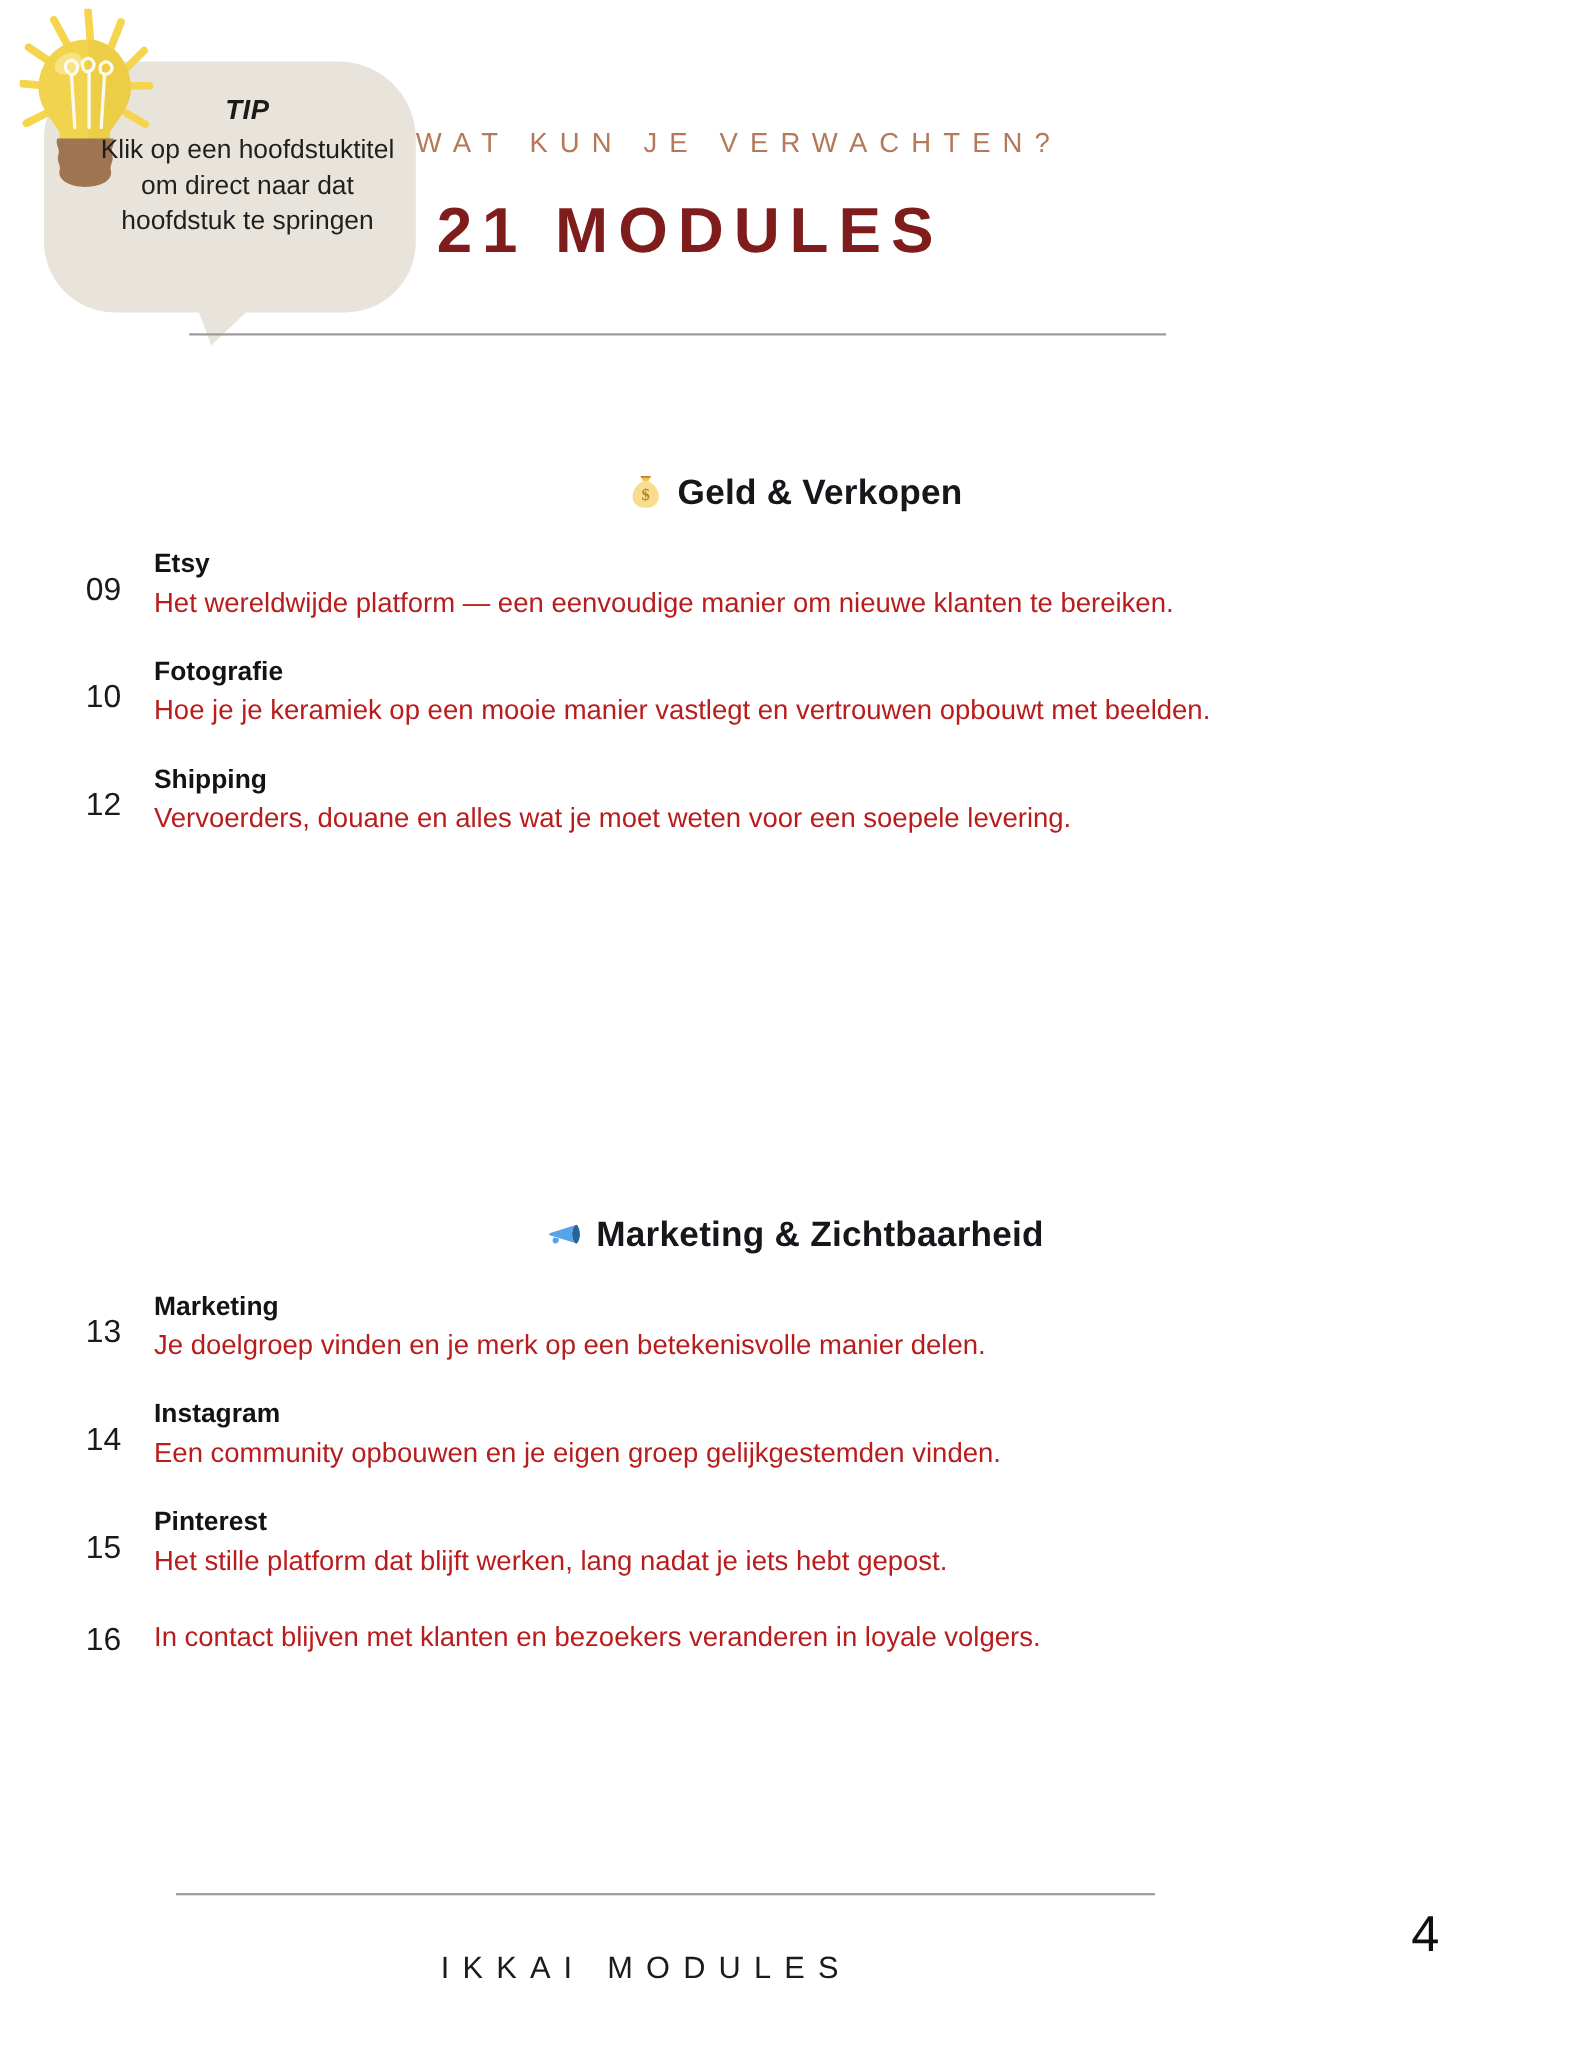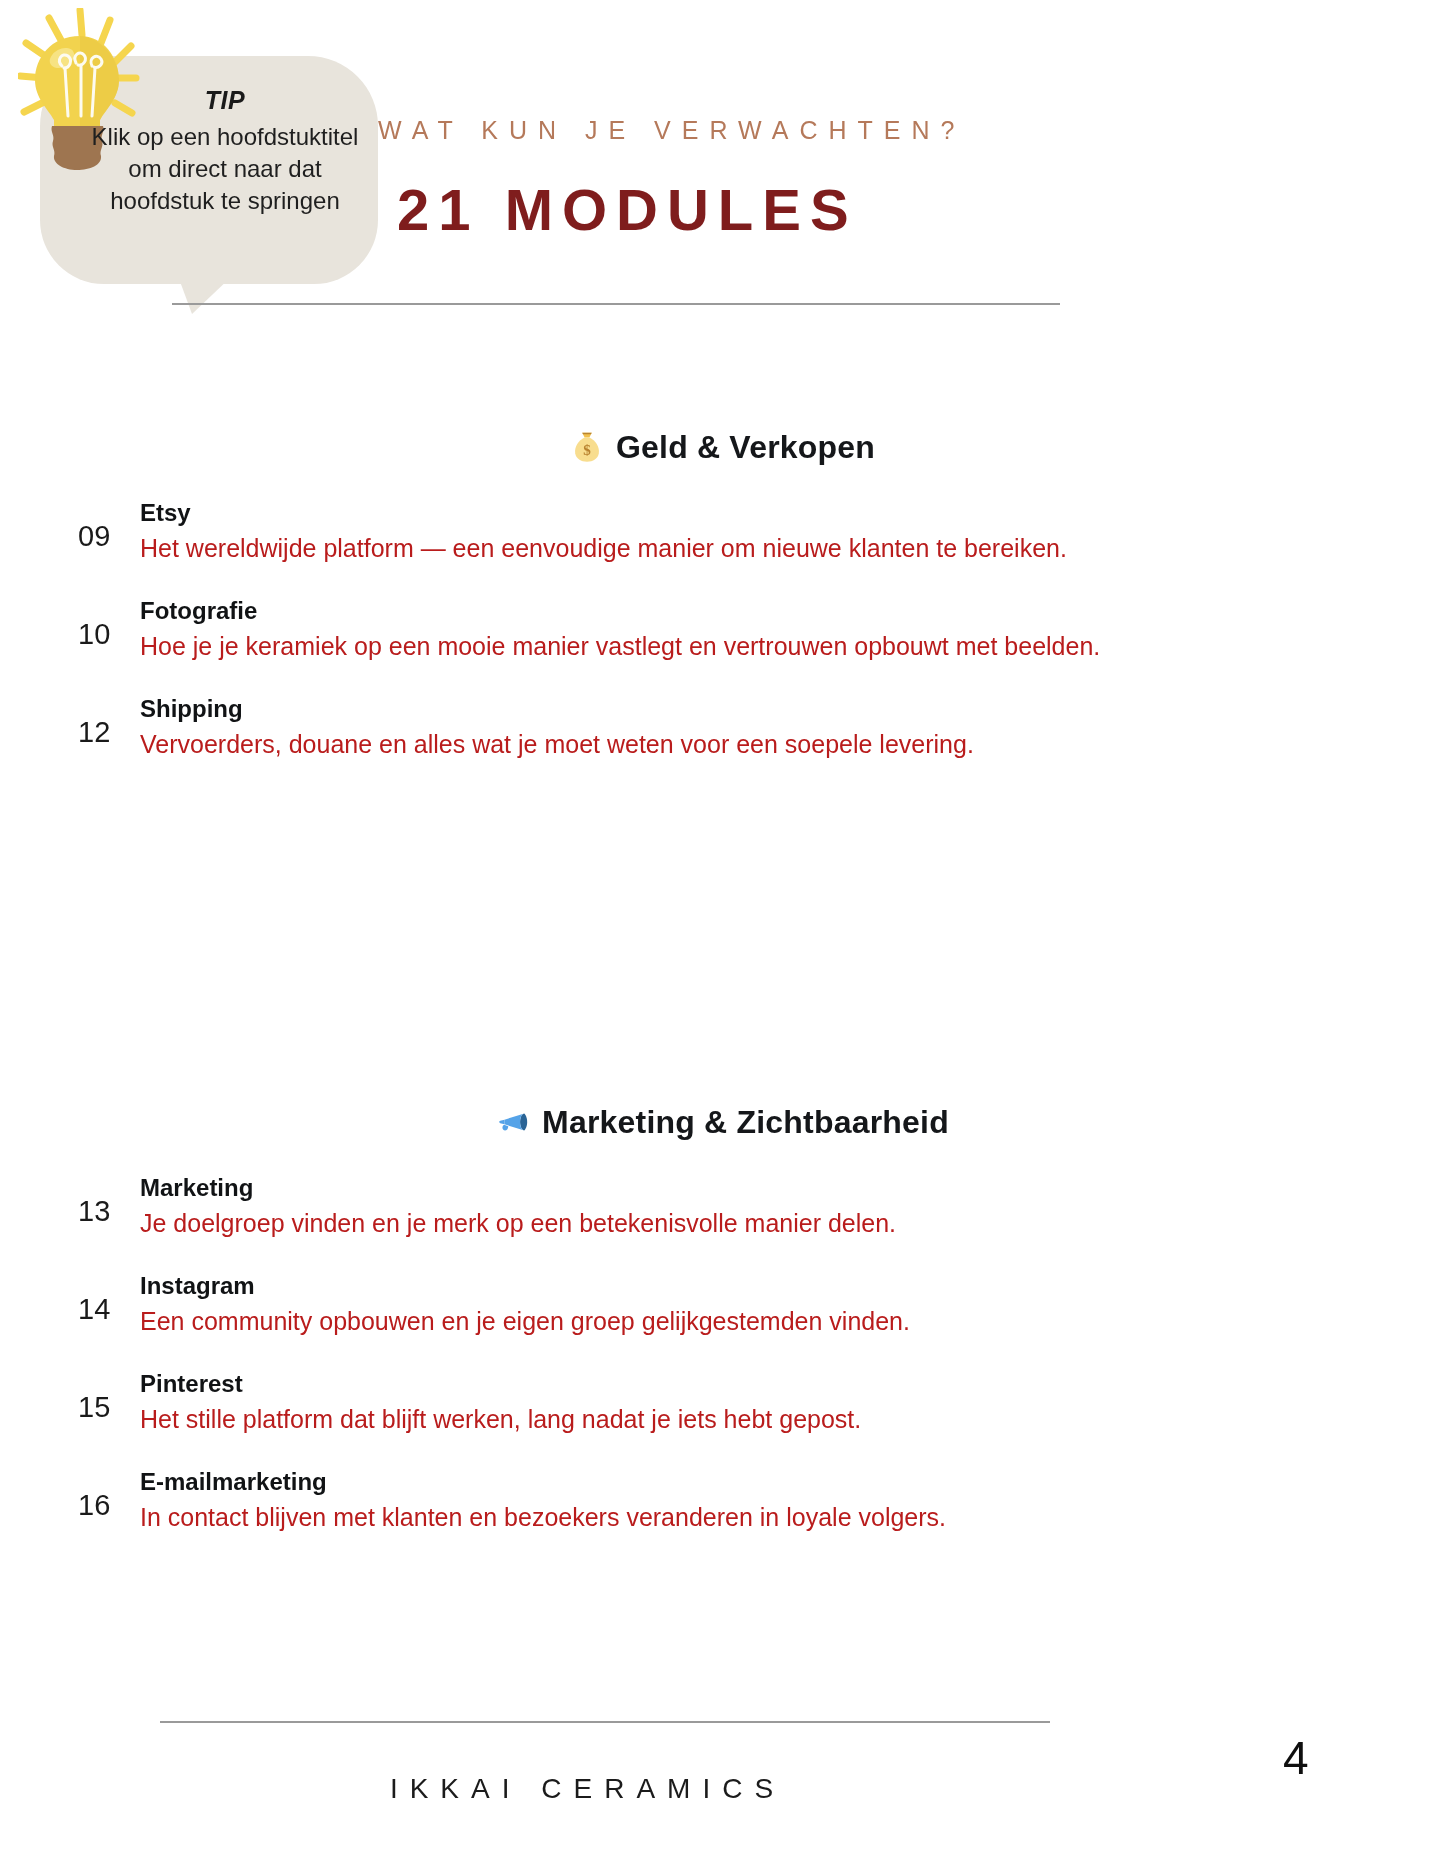--- a/index.html
+++ b/index.html
@@ -270,22 +270,21 @@
     <div class="module">
       <div class="mod-num">15</div>
       <div class="mod-body">
         <div class="mod-title">Pinterest</div>
         <div class="mod-desc">Het stille platform dat blijft werken, lang nadat je iets hebt gepost.</div>
       </div>
     </div>
     <div class="module">
       <div class="mod-num">16</div>
       <div class="mod-body">
-        <div class="mod-title">E-mailmarketing</div>
         <div class="mod-desc">In contact blijven met klanten en bezoekers veranderen in loyale volgers.</div>
       </div>
     </div>
   </div>
 </div>
 
 <div class="footer-rule"></div>
-<div class="footer-brand">IKKAI CERAMICS</div>
+<div class="footer-brand">IKKAI MODULES</div>
 <div class="page-num">4</div>
 
 </body></html>

